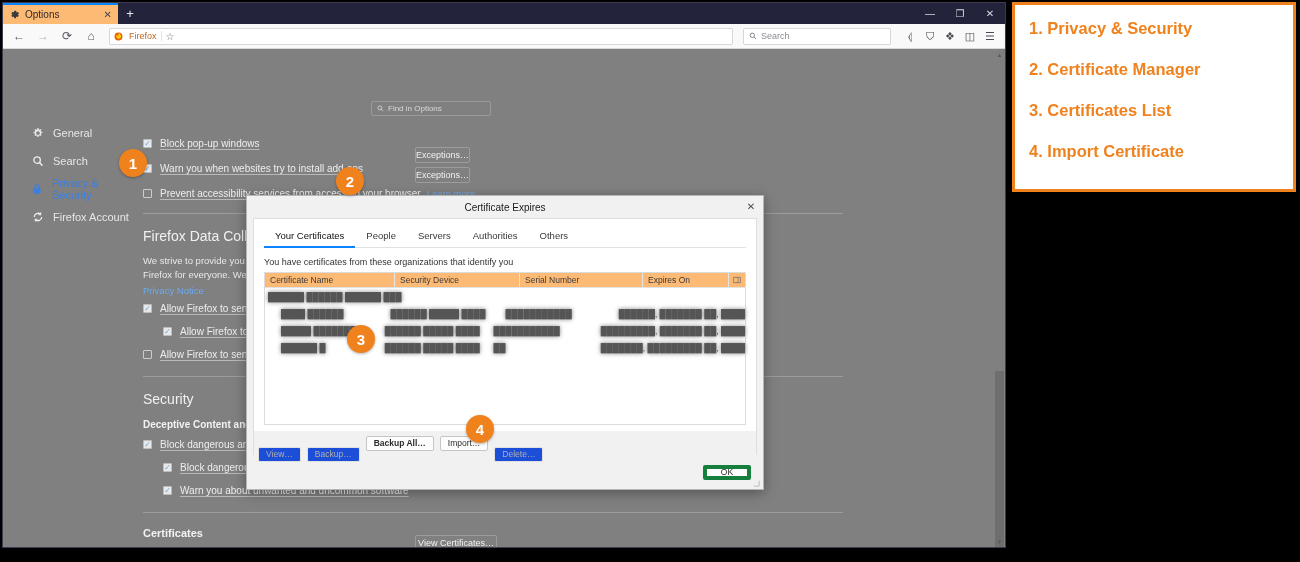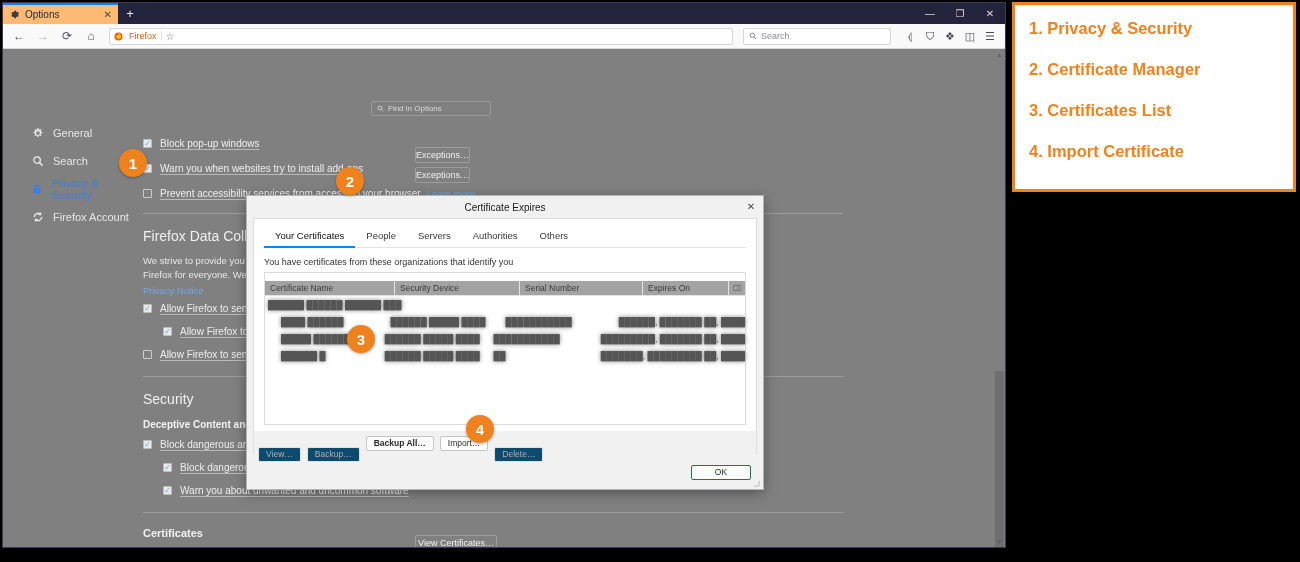--- a/index.html
+++ b/index.html
@@ -150,21 +150,21 @@
   }
   .tabs { display:flex; gap:0; border-bottom:1px solid #e2e2e2; }
   .mtab {
     padding:3px 11px 5px 11px; font-size:9.5px; color:#3a3a3a;
     border-bottom:2px solid transparent; margin-bottom:-1px;
   }
   .mtab.active { color:#111; border-bottom-color:#0a84ff; }
   .desc { font-size:9px; color:#333; margin:9px 0 5px 0; }
 
   .cert-table { flex:1 1 auto; border:1px solid #dcdcdc; display:flex; flex-direction:column; background:#fff; }
-  .cert-head { display:flex; height:15px; background:#a3a3a3; border-bottom:1px solid #e3e3e3;margin-top:8px; }
+  .cert-head { display:flex; height:15px; background:#fdba74; border-bottom:1px solid #e3e3e3; }
   .cert-head .th {
     font-size:8.5px; color:#3a3a3a; display:flex; align-items:center; padding-left:5px;
     border-right:1px solid #e5e5e5;
   }
   .cert-head .th.tool { border-right:none; justify-content:center; padding:0; }
   .cert-rows { flex:1 1 auto; position:relative; }
   .cert-row { display:flex; height:17px; align-items:center; }
   .cert-row .td { font-size:8.5px; padding-left:5px; color:#555; }
   
   .blur { color:transparent; text-shadow:0 0 4px rgba(110,110,110,.85); white-space:nowrap; }
@@ -173,28 +173,28 @@
 
   .modal-actions {
     flex:0 0 auto; height:24px; margin:0 6px; display:flex; align-items:center; gap:6px;
     padding:0 4px; background:#f1f1f1; border:1px solid #dedede; border-top:none; border-bottom:none;
   }
   .mbtn {
     height:15px; padding:0 7px; border:1px solid #c6c6c6; border-radius:2px;
     background:#fdfdfd; font-size:8.5px; color:#2b2b2b;
     display:flex; align-items:center; justify-content:center;
   }
-  .mbtn.disabled { border-color:#e0e0e0; background:#0c4a6e; color:#b0b0b0;margin-top:22px; }
+  .mbtn.disabled { border-color:#e0e0e0; background:#1d4ed8; color:#b0b0b0;margin-top:22px; }
   .mbtn.strong { font-weight:bold; }
   .modal-foot {
     flex:0 0 auto; height:34px; display:flex; align-items:center; justify-content:flex-end;
     padding:0 12px 0 0; position:relative;
   }
   .okbtn {
-    width:60px; height:15px; border:1px solid #15803d; border-radius:2px; background:#fdfdfd;
+    width:48px; height:15px; border:4px solid #15803d; border-radius:2px; background:#fdfdfd;
     font-size:8.5px; color:#2b2b2b; display:flex; align-items:center; justify-content:center;
   }
   .resize-grip { position:absolute; right:3px; bottom:2px; width:7px; height:7px; }
 
   
   .badge {
     position:absolute; border-radius:50%;
     background:#f0821e; color:#fff; font-size:15px; font-weight:bold;
     display:flex; align-items:center; justify-content:center;
     box-shadow:0 1px 3px rgba(0,0,0,.3); z-index:50;

